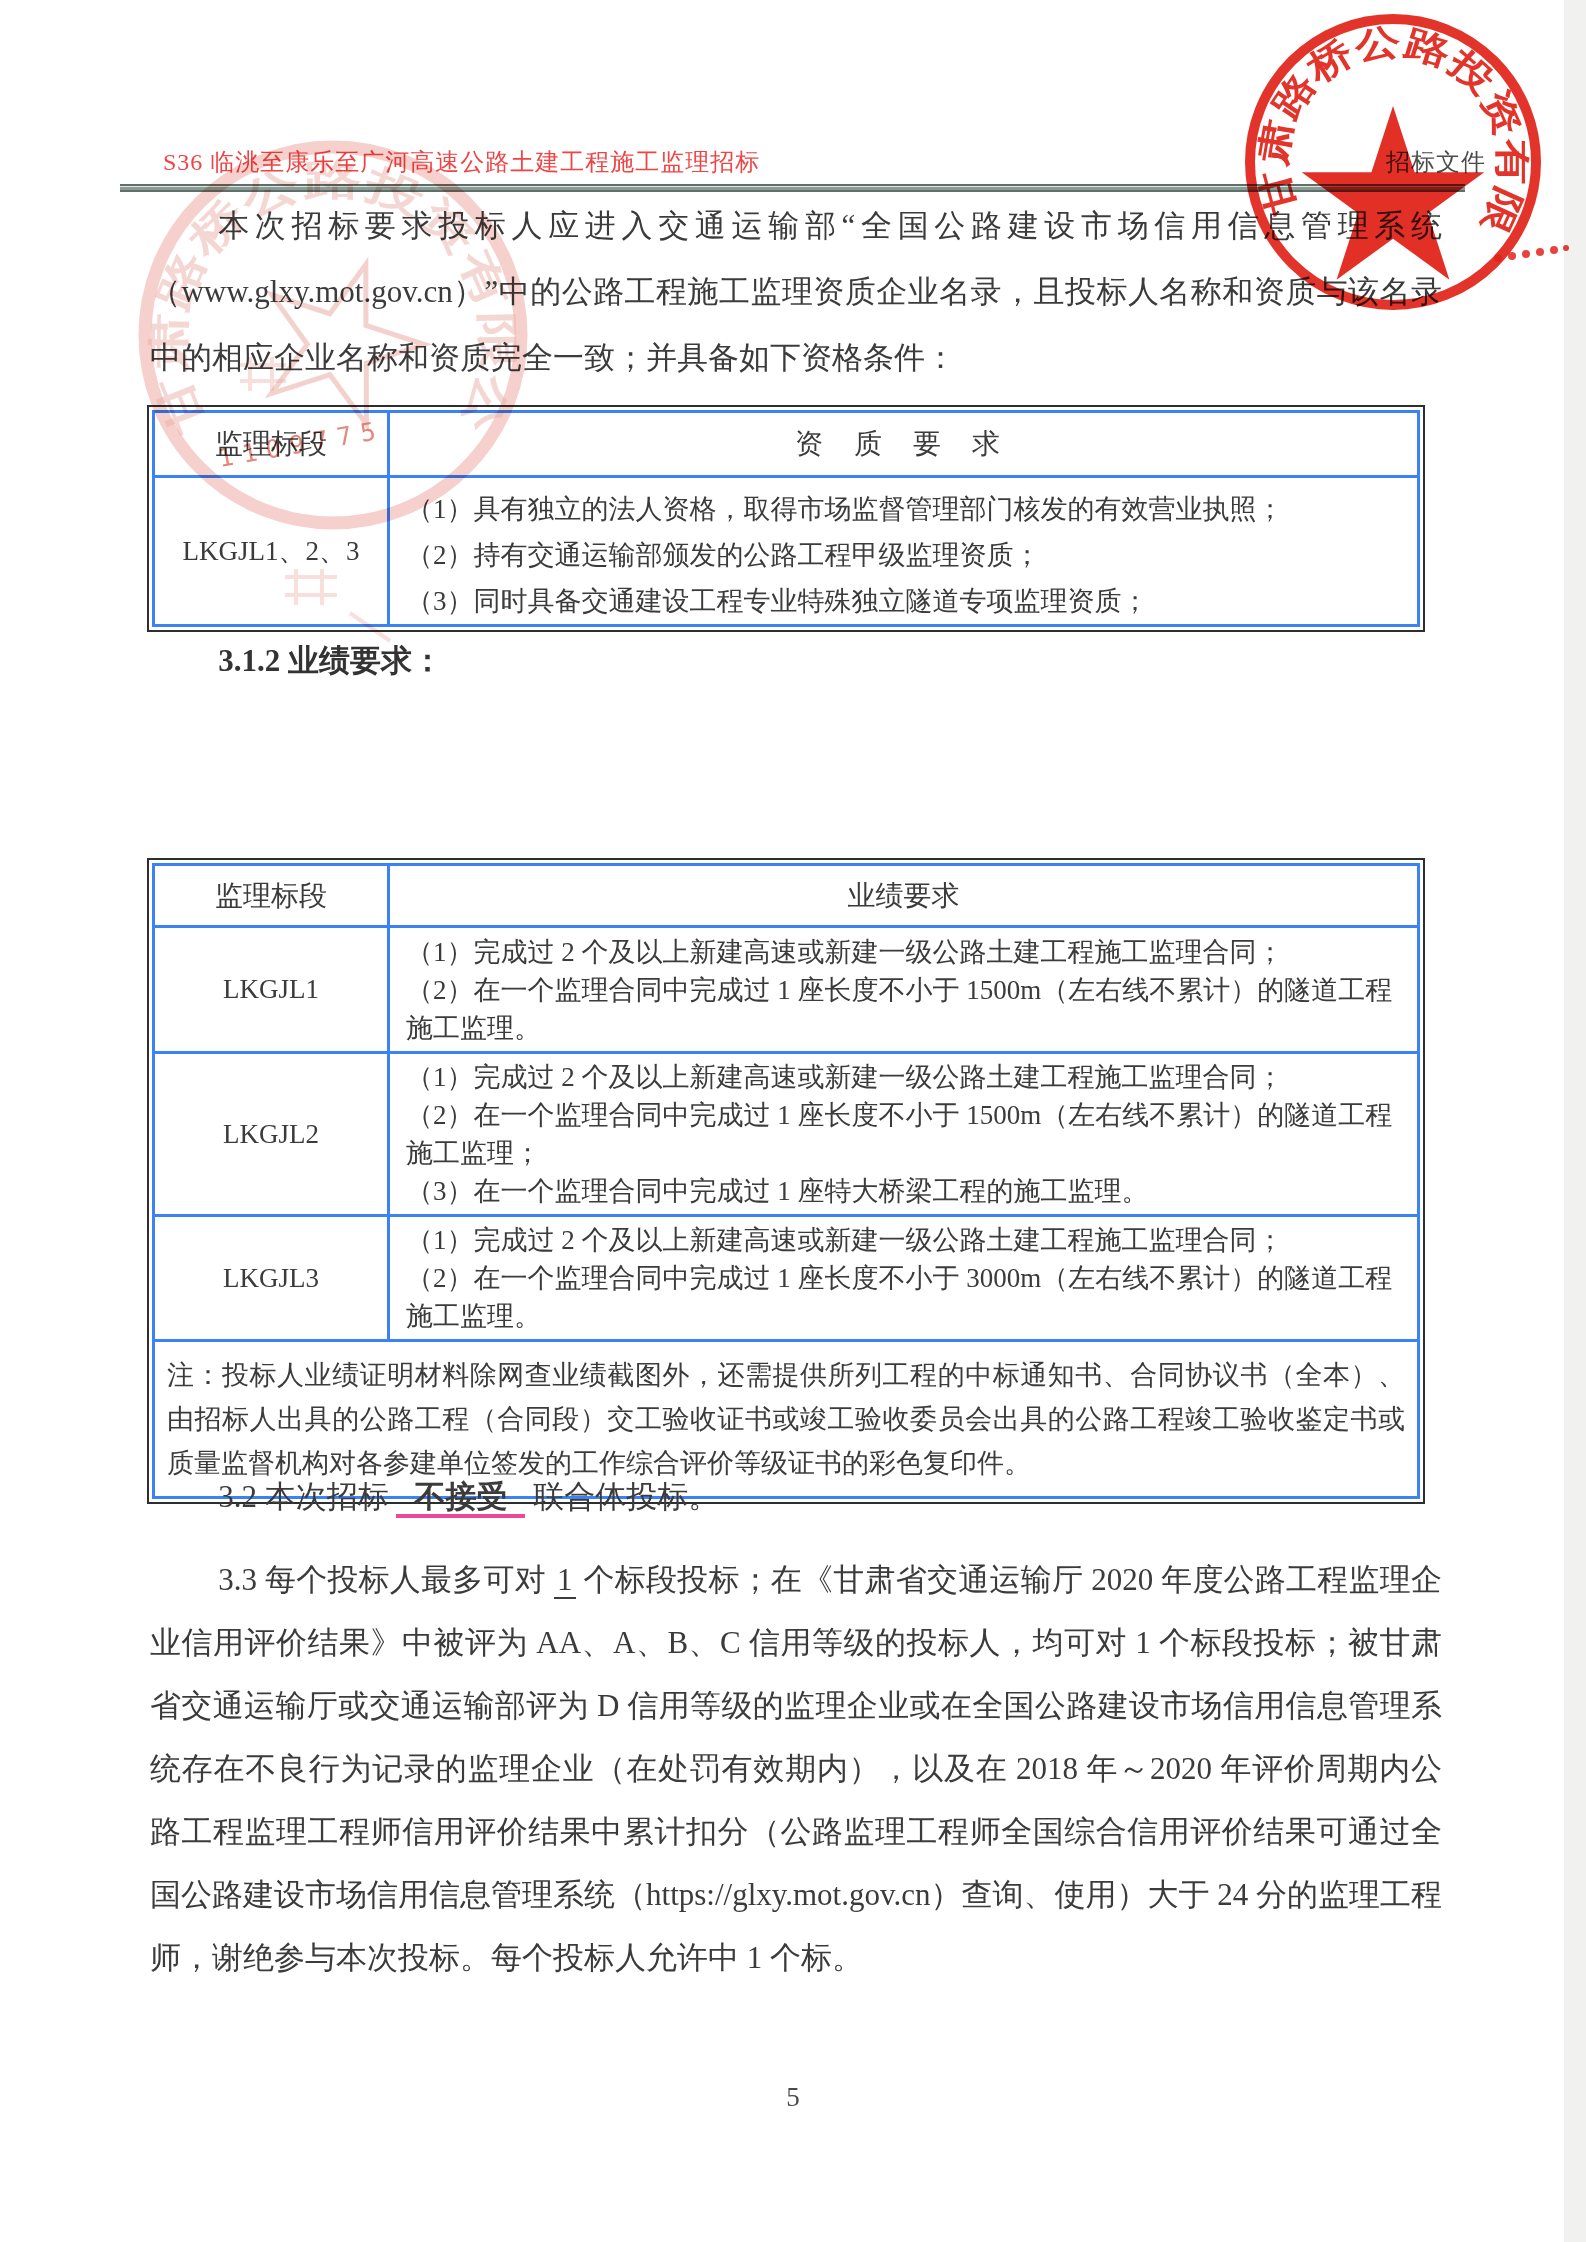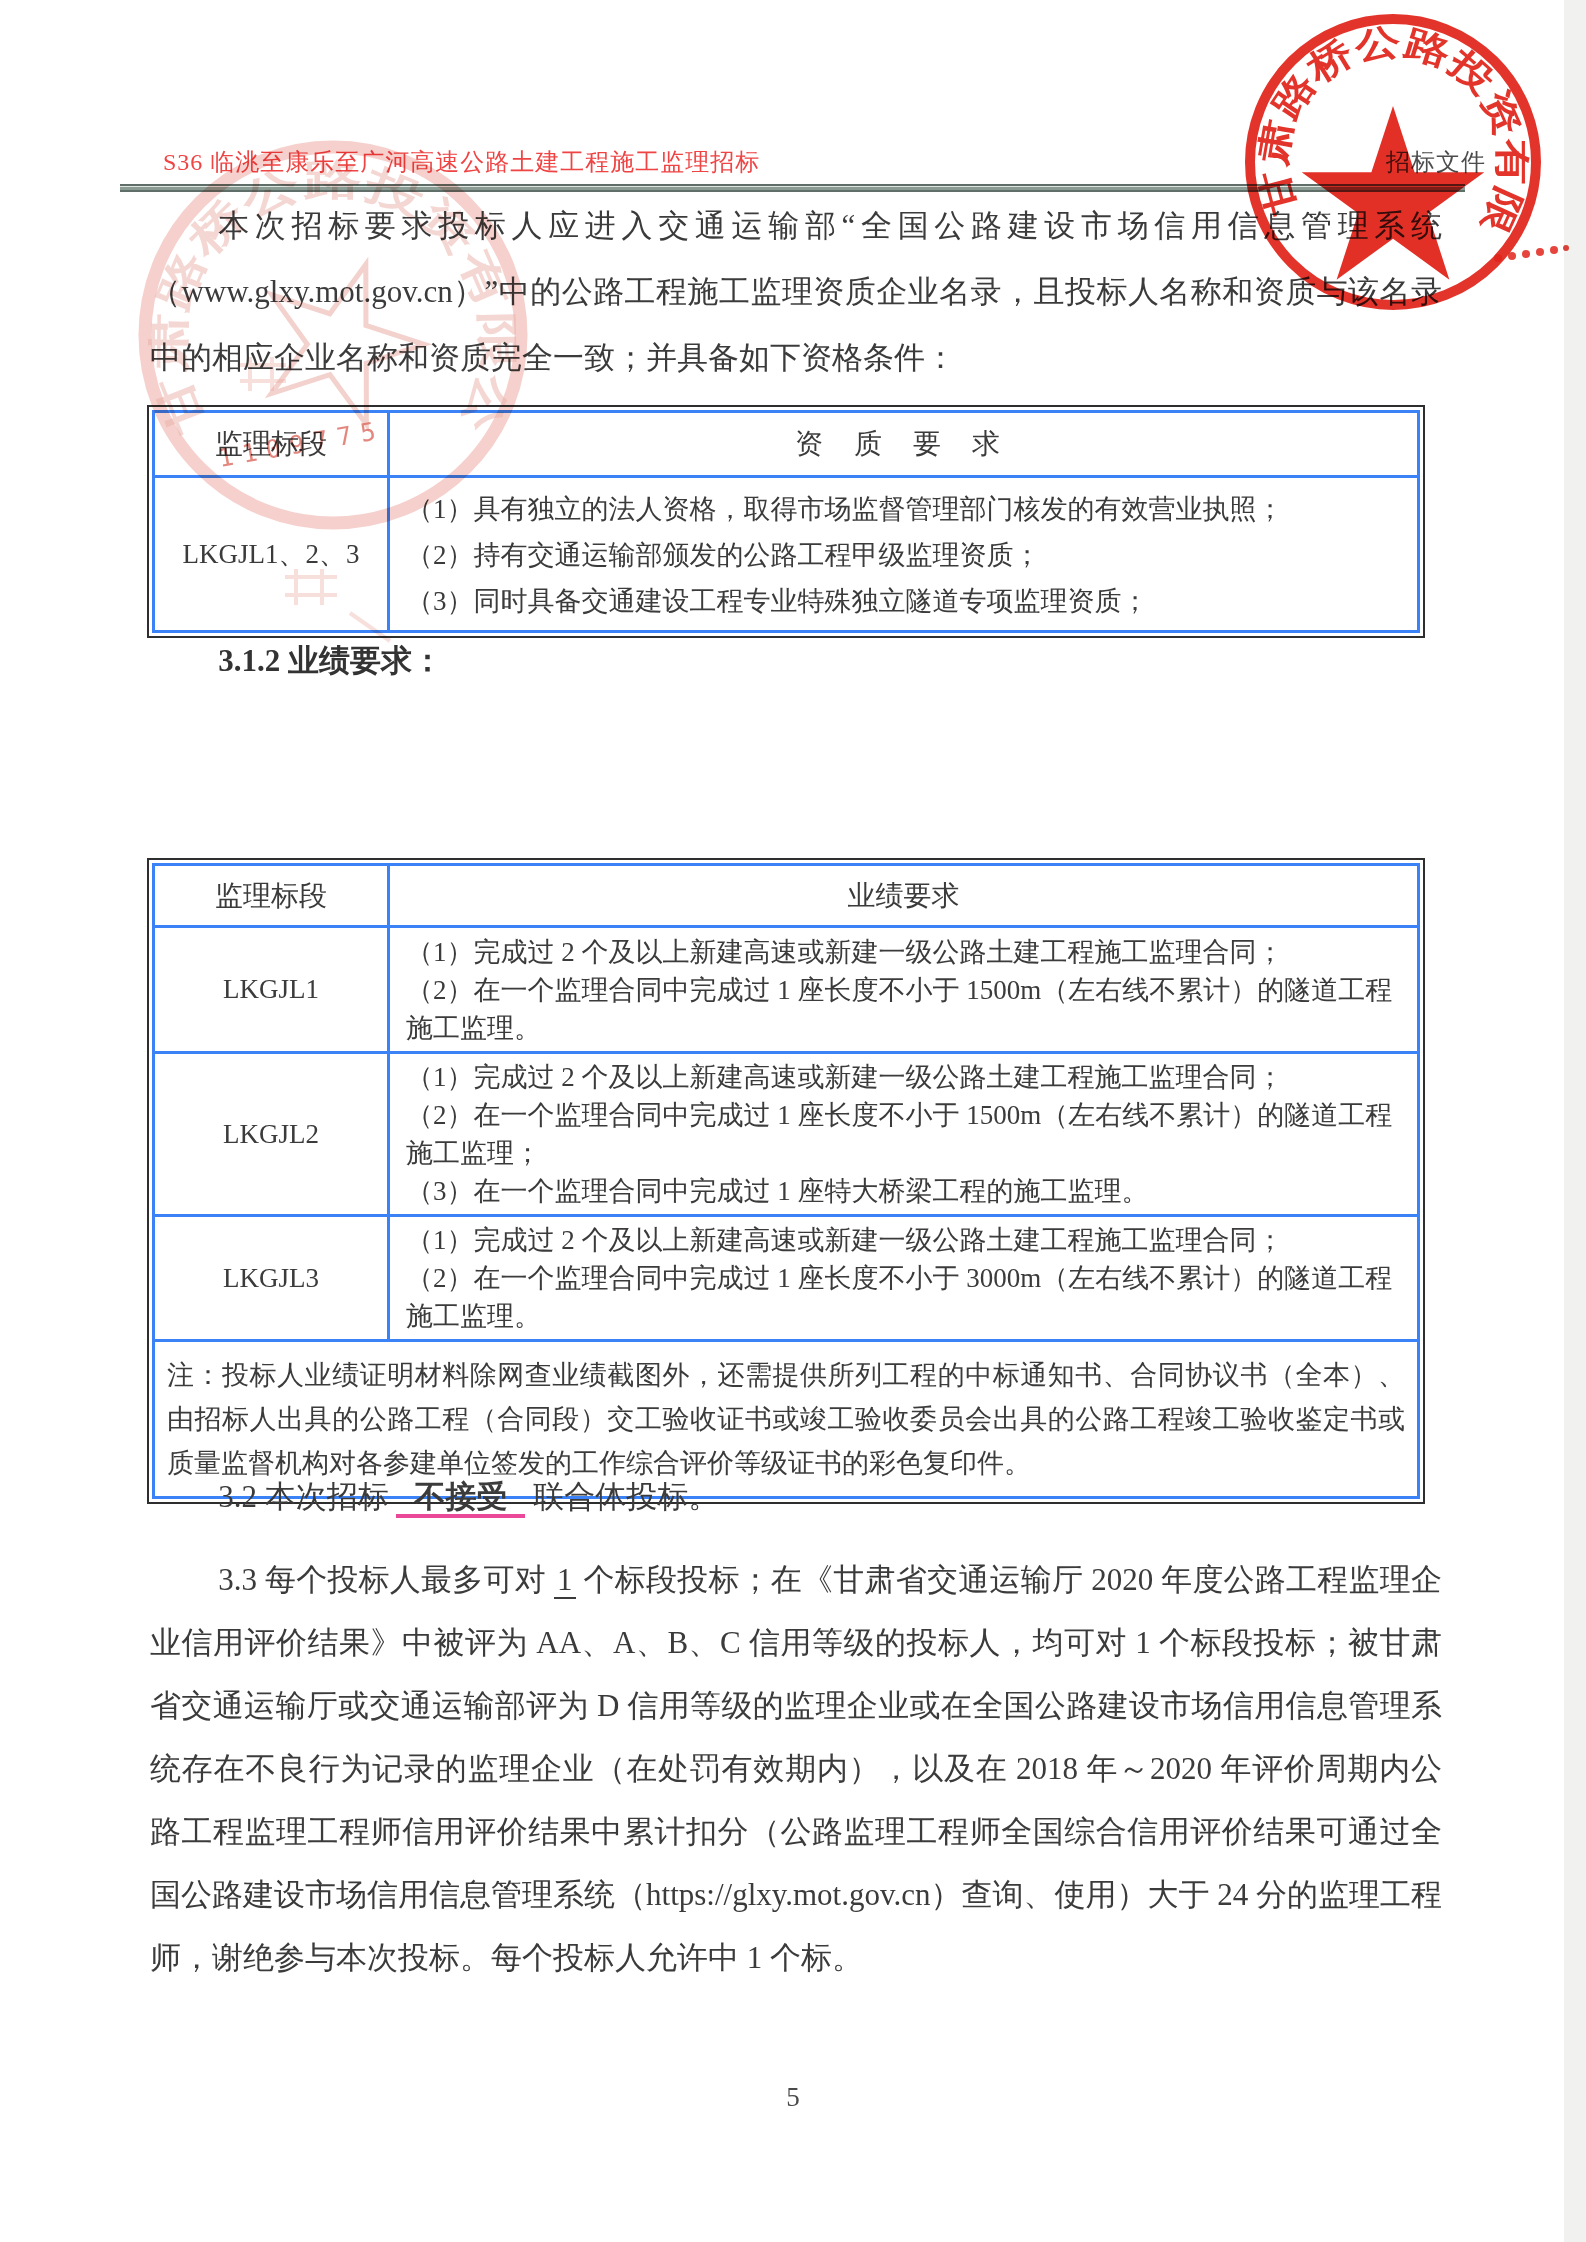--- a/index.html
+++ b/index.html
@@ -43,21 +43,21 @@
   table.doc{border-collapse:collapse;width:100%;table-layout:fixed;}
   table.doc td,table.doc th{
     border:3px solid #3b82f6;
     font-weight:normal;vertical-align:middle;
     font-size:27px;color:#3b3b3b;background:#fff;
   }
   table.doc .c1{width:230px;text-align:center;}
   table.doc th{font-size:28px;}
   .t1 th{height:60px;}
   .t1 .body-c1{height:138px;}
-  .t1 .items{padding:8px 10px 6px 16px;}
+  .t1 .items{padding:8px 10px 0 16px;}
   .t1 .tline{line-height:46px;text-align:left;}
   .t2 th{height:57px;}
   .t2 .items{padding:4px 8px 4px 16px;}
   .t2 .tline{line-height:38px;text-align:left;}
   .t2 .r1 td{height:115px;}
   .t2 .r2 td{height:149px;}
   .t2 .r3 td{height:112px;}
   .t2 .note td{height:142px;}
   .note-cell{padding:6px 12px;font-size:29px;line-height:44px;text-align:justify;border-radius:14px;}
   .hdr-spread{letter-spacing:12px;}

